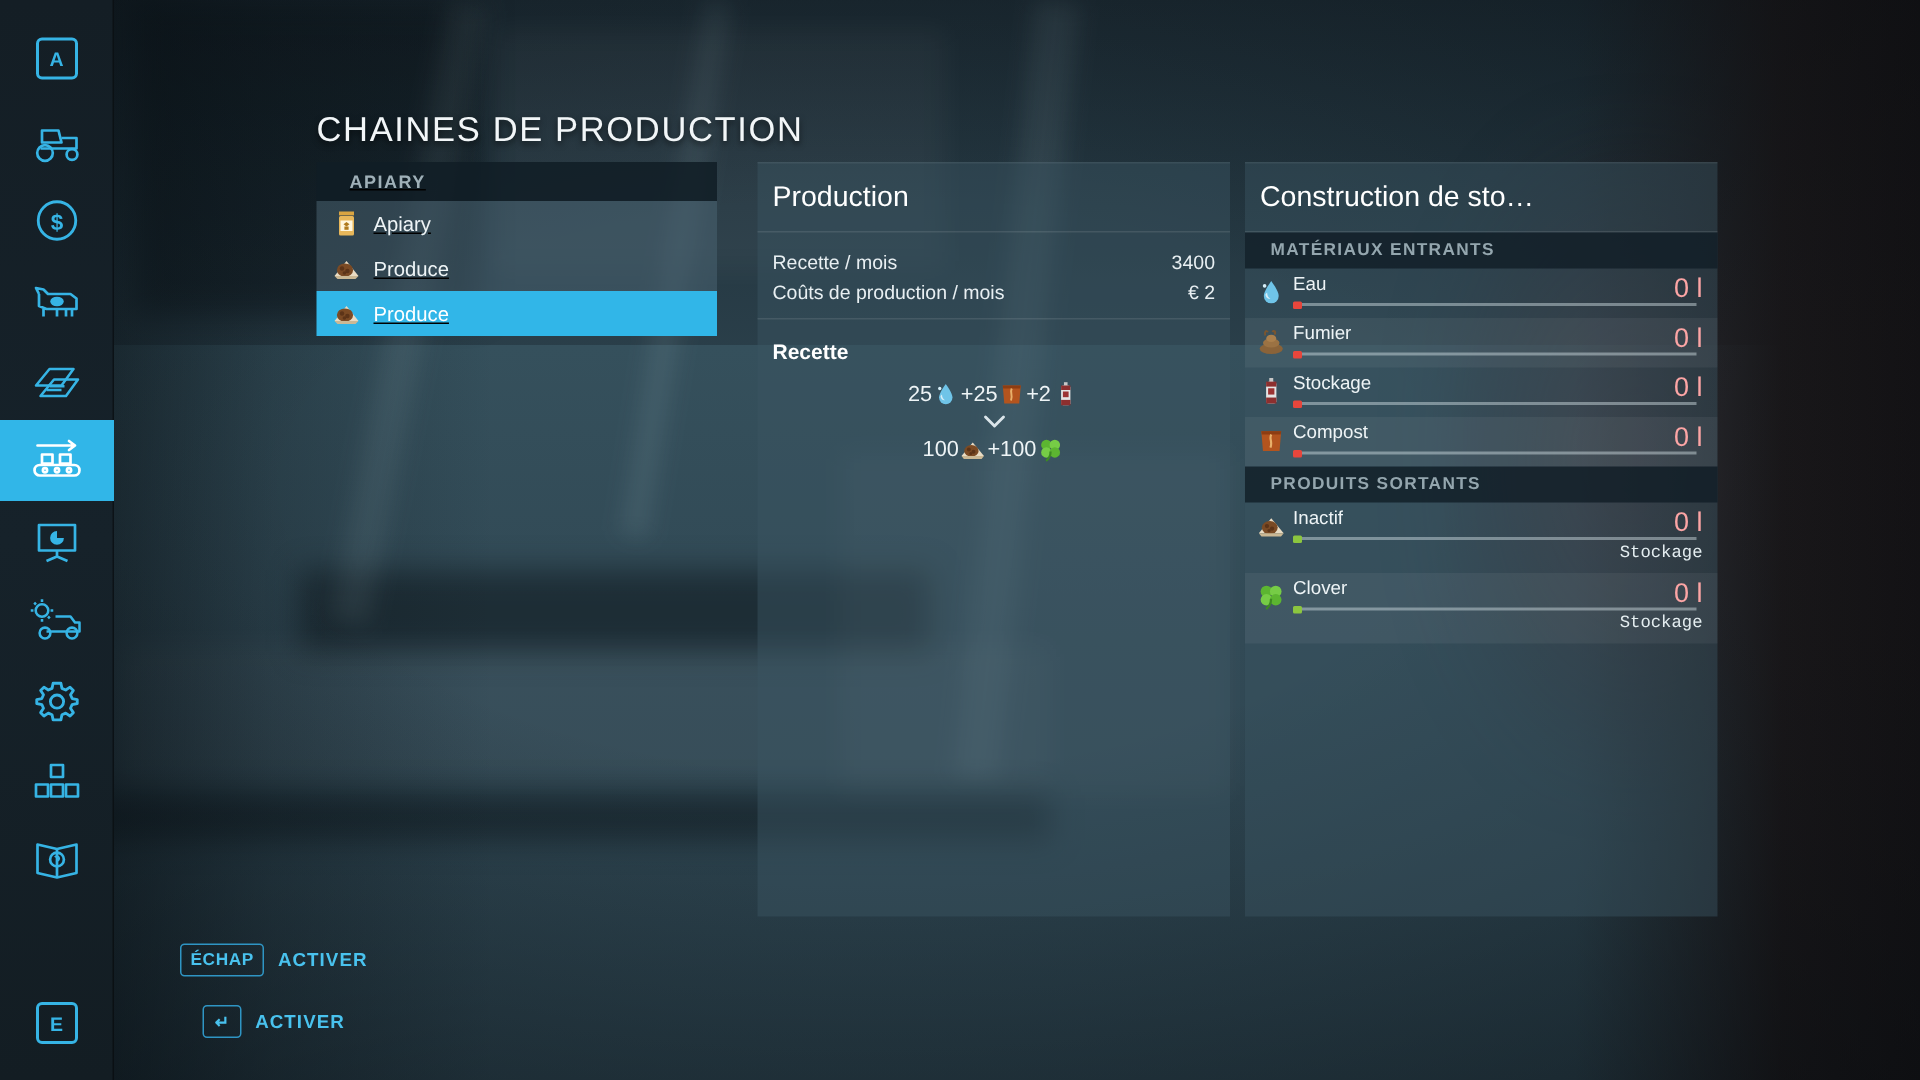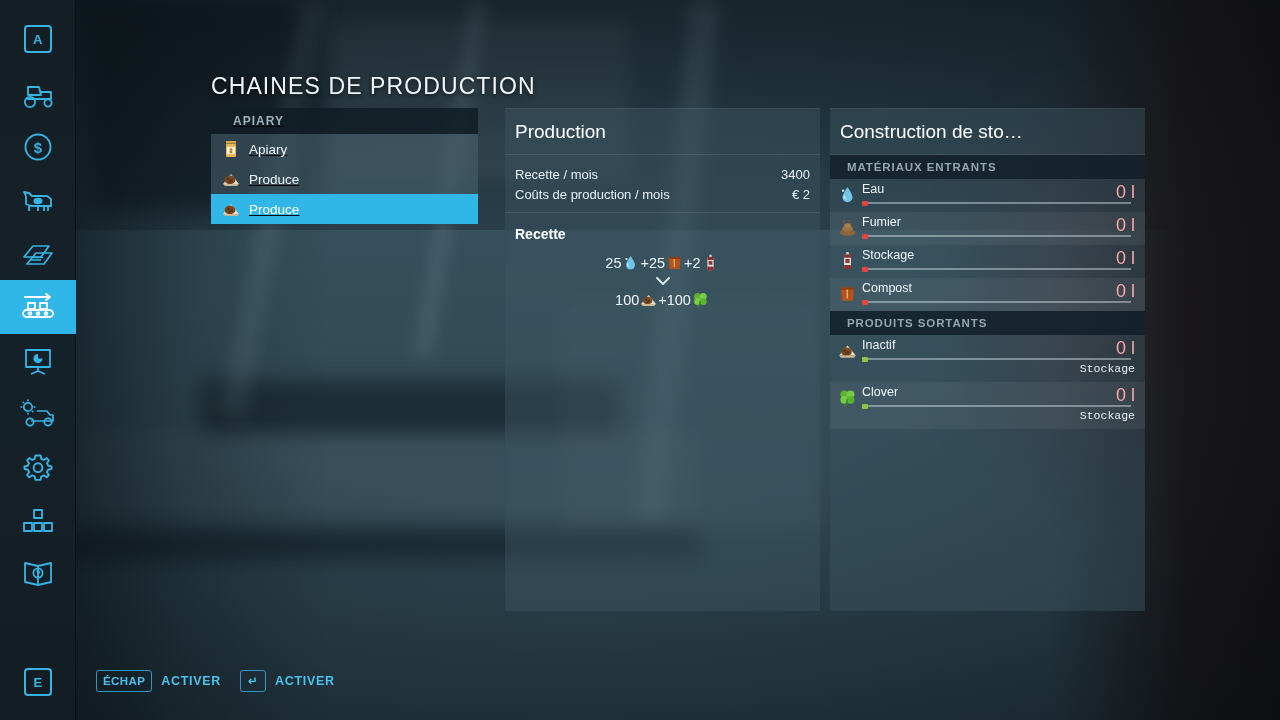--- a/index.html
+++ b/index.html
@@ -145,21 +145,21 @@
   }
   .fill-bar i {
     position: absolute; left: 0; top: -1.5px; width: 6px; height: 5px;
     display: block; border-radius: 1px;
   }
   .fill-sub {
     position: absolute; right: 10px; top: 27px; font-size: 11.5px; color: #e4edf0; font-family: Liberation Mono, monospace;
   }
 
   
-  .helpbar { position: absolute; left: 96px; bottom: 28px; display: flex; align-items: center; gap: 19px; }
+  .helpbar { position: absolute; left: 120px; bottom: 28px; display: flex; align-items: center; gap: 19px; flex-direction: column; }
   .help-item { display: flex; align-items: center; gap: 9px; }
   .help-key {
     min-width: 26px; height: 22px; padding: 0 6px;
     border: 1.5px solid #2f95c4; border-radius: 3px;
     display: flex; align-items: center; justify-content: center;
     color: #49c2ee; font-size: 11.5px; font-weight: bold; letter-spacing: .4px;
   }
   .help-label { color: #49c2ee; font-size: 12.5px; font-weight: bold; letter-spacing: .7px; }
 </style>
 </head>

